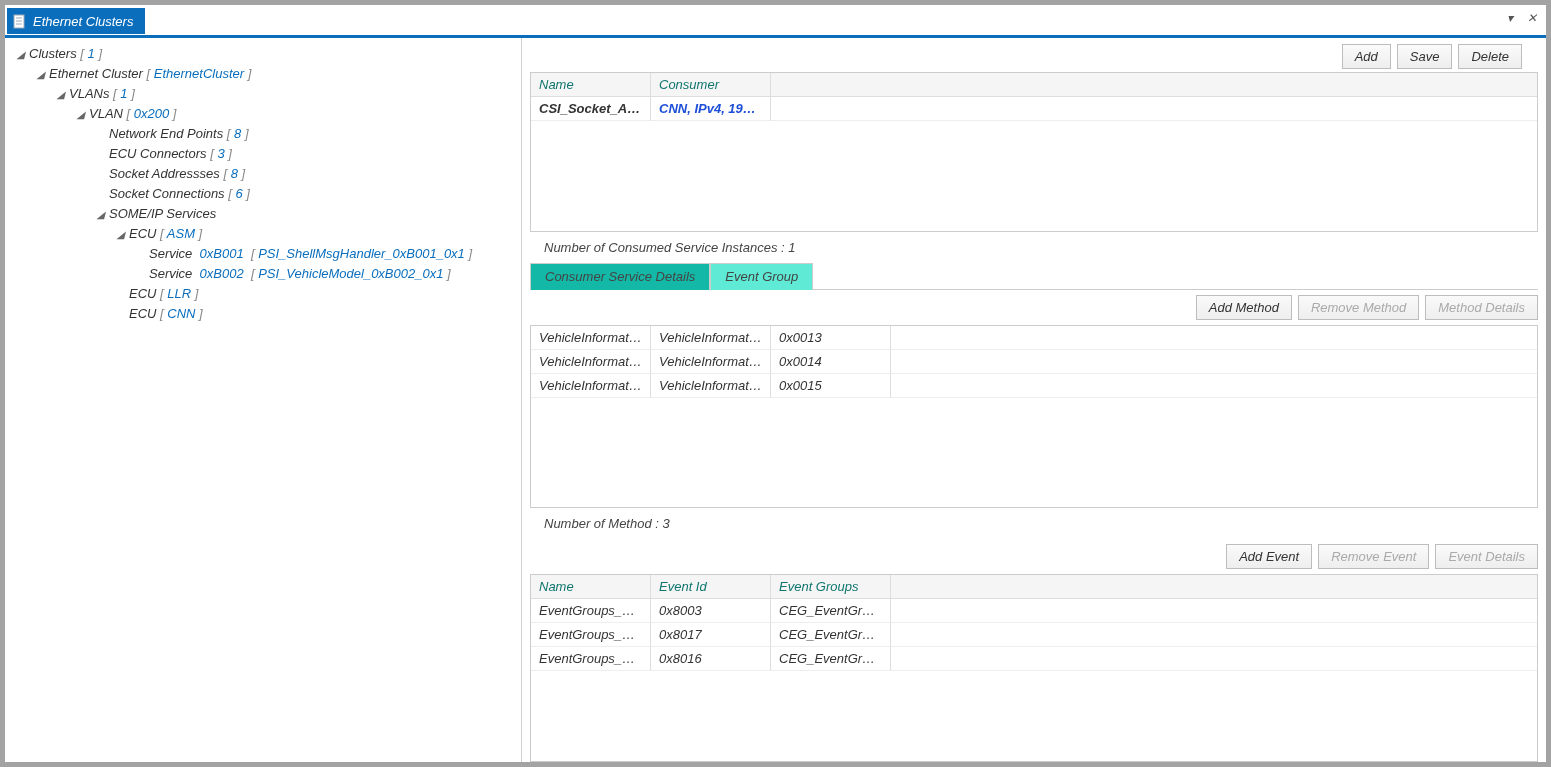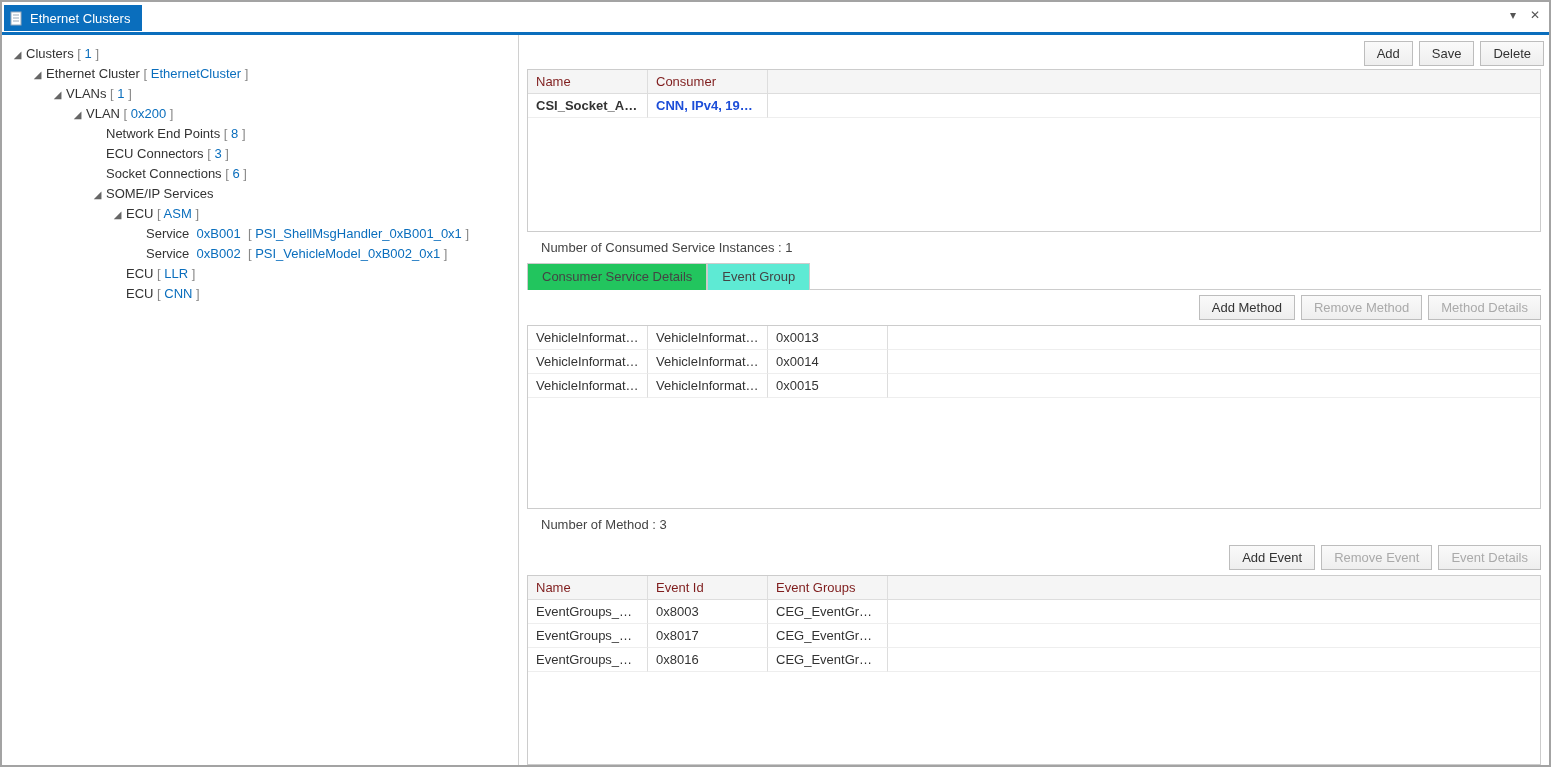--- a/index.html
+++ b/index.html
@@ -1,53 +1,53 @@
 <!DOCTYPE html>
 <html><head>
 <meta charset="utf-8">
 <style>
   *{box-sizing:border-box;margin:0;padding:0;font-family:"Segoe UI",Arial,sans-serif;font-size:13px;color:#333;}
   body{background:#fff;}
-  .frame{border:2px solid #a3a3a3;width:1551px;height:767px;position:relative;overflow:hidden;background:#fff;}
+  .frame{border:5px solid #a3a3a3;width:1551px;height:767px;position:relative;overflow:hidden;background:#fff;font-style:italic;}
   .titlebar{height:30px;display:flex;align-items:center;background:#fff;position:relative;}
   .tab-active{background:#0a6ebd;color:#fff;height:26px;display:flex;align-items:center;padding:0 12px 0 6px;margin-left:2px;margin-top:2px;font-size:13px;}
   .tab-active .doc-icon{width:14px;height:15px;margin-right:6px;display:flex;align-items:center;}
   .tab-active span{color:#fff;}
   .win-ctrls{position:absolute;right:4px;top:4px;display:flex;gap:2px;}
   .win-btn{width:20px;height:18px;display:flex;align-items:center;justify-content:center;color:#555;cursor:pointer;font-size:12px;}
   .bluebar{height:3px;background:#0a6ebd;}
   .content{display:flex;height:calc(100% - 33px);}
   .tree-pane{width:517px;border-right:1px solid #d0d0d0;padding-top:6px;overflow:auto;}
-  .tree-row{height:20px;line-height:26px;white-space:nowrap;cursor:pointer;padding-right:8px;}
+  .tree-row{height:20px;line-height:20px;white-space:nowrap;cursor:pointer;padding-right:8px;}
   .tree-row.sel{background:#e8e8e8;}
   .tog{display:inline-block;width:11px;text-align:center;color:#666;font-size:10px;margin-right:3px;vertical-align:middle;}
   .sp{display:inline-block;}
   .lnk{color:#0a6ebd;}
   .gry{color:#888;}
   .right-pane{flex:1;display:flex;flex-direction:column;overflow:hidden;}
-  .toolbar{display:flex;justify-content:flex-end;gap:6px;padding:6px 5px 3px 0;}
+  .toolbar{display:flex;justify-content:flex-end;gap:6px;padding:6px 24px 3px 0;}
   .btn{background:linear-gradient(#fafafa,#eee);border:1px solid #bdbdbd;padding:4px 12px;cursor:pointer;color:#333;font-size:13px;min-width:46px;text-align:center;}
   .btn.dis{color:#aaa;cursor:default;}
   .grid{border:1px solid #ccc;margin:0 8px;}
   .grid-head{display:flex;background:#f5f5f5;}
   .cell{padding:4px 8px;border-right:1px solid #ddd;border-bottom:1px solid #ddd;overflow:hidden;white-space:nowrap;text-overflow:ellipsis;}
-  .grid-head .cell{background:#f5f5f5;color:#7f1d1d;}
+  .grid-head .cell{background:#f5f5f5;color:#0f766e;}
   .grid-body{background:#fff;}
   .grid-row{display:flex;}
   .grid-row .cell{border-bottom:1px solid #eee;}
   .consumer-grid .c0{width:120px;}
   .consumer-grid .c1{width:120px;}
   .consumer-grid .crest{flex:1;border-right:none;}
   .consumer-row .cell{font-weight:600;}
   .consumer-row .c1{color:#1d4ed8;font-weight:600;}
   .status-line{padding:8px 0 8px 22px;color:#444;}
   .tabstrip{display:flex;border-bottom:1px solid #ccc;margin:0 8px;}
   .tabh{border:1px solid #ccc;border-bottom:none;padding:5px 14px 6px;margin-right:0;margin-bottom:-1px;background:#fff;color:#444;cursor:pointer;}
   .tabh.inactive{background:#5eead4;}
-  .tabh.active{background:#22c55e;position:relative;}
+  .tabh.active{background:#14b8a6;position:relative;}
   .method-grid .c0{width:120px;}
   .method-grid .c1{width:120px;}
   .method-grid .c2{width:120px;}
   .method-grid .crest{flex:1;border-right:none;}
   .event-grid .c0{width:120px;}
   .event-grid .c1{width:120px;}
   .event-grid .c2{width:120px;}
   .event-grid .crest{flex:1;border-right:none;}
   .sub-toolbar{display:flex;justify-content:flex-end;gap:6px;padding:5px 8px 5px 0;}
   .consumer-area{height:210px;display:flex;flex-direction:column;}
@@ -80,20 +80,21 @@
 
   <div class="content">
 
     <div class="tree-pane">
       <div class="tree-row"><span class="sp" style="width:10px"></span><span class="tog">◢</span><span>Clusters</span> <span class="gry">[ </span><span class="lnk">1</span><span class="gry"> ]</span></div>
       <div class="tree-row"><span class="sp" style="width:30px"></span><span class="tog">◢</span><span>Ethernet Cluster</span> <span class="gry">[ </span><span class="lnk">EthernetCluster</span><span class="gry"> ]</span></div>
       <div class="tree-row"><span class="sp" style="width:50px"></span><span class="tog">◢</span><span>VLANs</span> <span class="gry">[ </span><span class="lnk">1</span><span class="gry"> ]</span></div>
       <div class="tree-row"><span class="sp" style="width:70px"></span><span class="tog">◢</span><span>VLAN</span> <span class="gry">[ </span><span class="lnk">0x200</span><span class="gry"> ]</span></div>
       <div class="tree-row"><span class="sp" style="width:104px"></span><span>Network End Points</span> <span class="gry">[ </span><span class="lnk">8</span><span class="gry"> ]</span></div>
       <div class="tree-row"><span class="sp" style="width:104px"></span><span>ECU Connectors</span> <span class="gry">[ </span><span class="lnk">3</span><span class="gry"> ]</span></div>
+      <div class="tree-row"><span class="sp" style="width:104px"></span><span>Socket Addressses</span> <span class="gry">[ </span><span class="lnk">8</span><span class="gry"> ]</span></div>
       <div class="tree-row"><span class="sp" style="width:104px"></span><span>Socket Connections</span> <span class="gry">[ </span><span class="lnk">6</span><span class="gry"> ]</span></div>
       <div class="tree-row"><span class="sp" style="width:90px"></span><span class="tog">◢</span><span>SOME/IP Services</span></div>
       <div class="tree-row"><span class="sp" style="width:110px"></span><span class="tog">◢</span><span>ECU</span> <span class="gry">[ </span><span class="lnk">ASM</span><span class="gry"> ]</span></div>
       <div class="tree-row"><span class="sp" style="width:144px"></span><span>Service</span>&nbsp; <span class="lnk">0xB001</span> &nbsp;<span class="gry">[ </span><span class="lnk">PSI_ShellMsgHandler_0xB001_0x1</span><span class="gry"> ]</span></div>
       <div class="tree-row"><span class="sp" style="width:144px"></span><span>Service</span>&nbsp; <span class="lnk">0xB002</span> &nbsp;<span class="gry">[ </span><span class="lnk">PSI_VehicleModel_0xB002_0x1</span><span class="gry"> ]</span></div>
       <div class="tree-row"><span class="sp" style="width:124px"></span><span>ECU</span> <span class="gry">[ </span><span class="lnk">LLR</span><span class="gry"> ]</span></div>
       <div class="tree-row"><span class="sp" style="width:124px"></span><span>ECU</span> <span class="gry">[ </span><span class="lnk">CNN</span><span class="gry"> ]</span></div>
     </div>
 
     <div class="right-pane">

